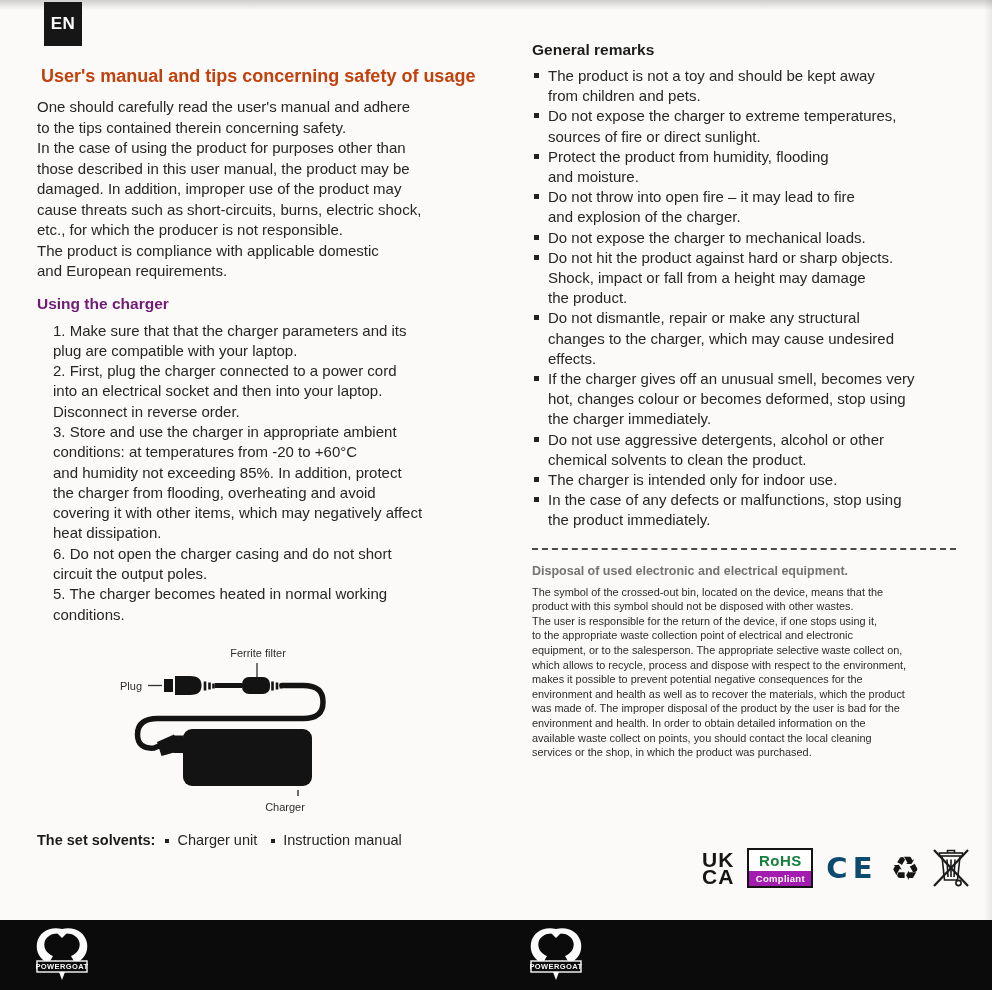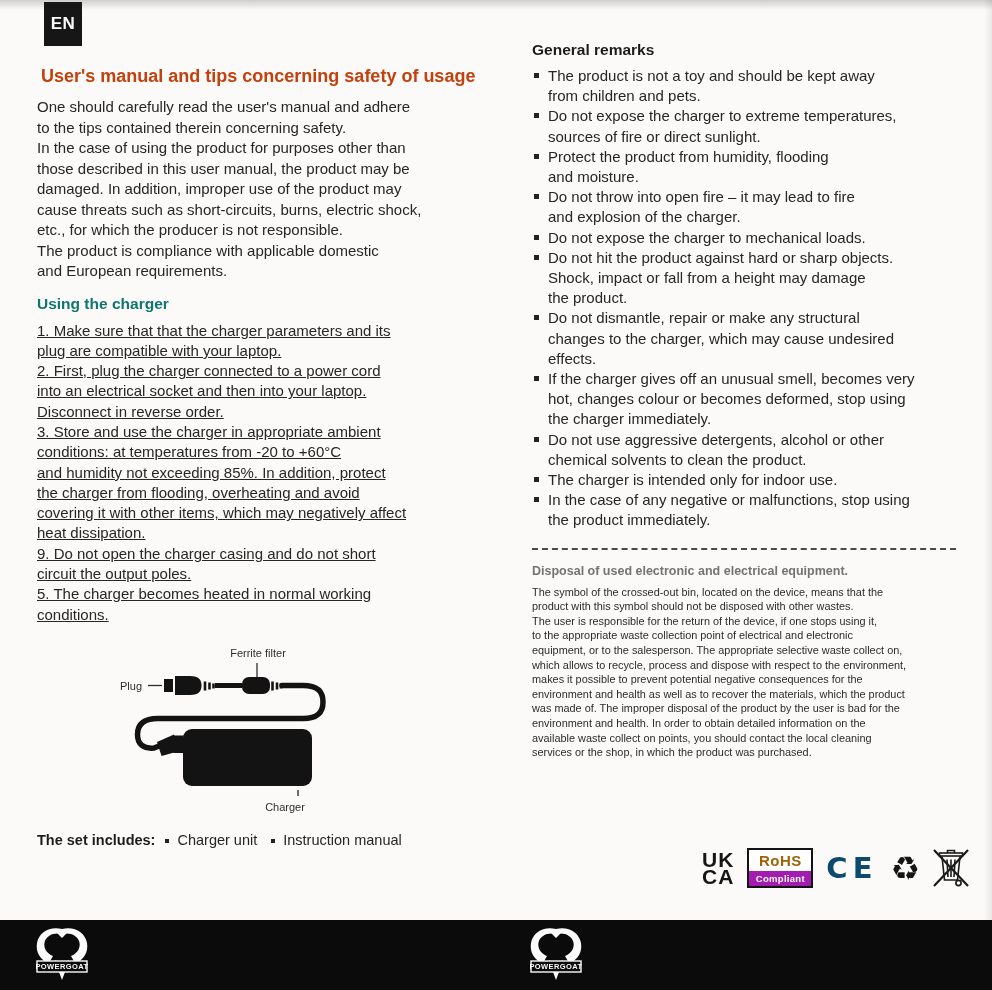--- a/index.html
+++ b/index.html
@@ -18,26 +18,26 @@
   .en-badge{
     position:absolute;left:44px;top:2px;width:38px;height:44px;
     background:#161616;color:#fdfdfd;font-weight:bold;font-size:17px;
     display:flex;align-items:center;justify-content:center;letter-spacing:.5px;
   }
 
   .col-left{position:absolute;left:37px;top:62px;width:470px;}
   .col-right{position:absolute;left:532px;top:40px;width:434px;}
 
   .h1{font-size:18px;font-weight:700;color:#c2410c;line-height:21px;margin:4px;}
-  .h2{font-size:15.5px;font-weight:700;color:#0f766e;line-height:21px;margin:0;}
+  .h2{font-size:15.5px;font-weight:700;color:#701a75;line-height:21px;margin:0;}
   .h2.using{margin-top:11px;}
   .h2.desc{margin-top:10px;}
   .pre{white-space:pre-line;}
   .para{font-size:15px;line-height:20.5px;margin:10px 0 0;}
-  .steps{font-size:15px;line-height:20.3px;margin:7px 0 0;text-decoration:underline;}
+  .steps{font-size:15px;line-height:20.3px;margin:7px 16px 0;}
 
   .diagram{position:relative;margin:14px 0 0 43px;width:380px;height:185px;}
   .diagram svg{display:block;}
 
   .set-includes{margin-top:8px;font-size:14.5px;display:flex;align-items:center;}
   .set-includes .lbl{font-weight:700;color:#1c1c1c;margin-right:10px;}
   .sqm{width:4px;height:4px;background:#222;display:inline-block;margin:2px 8px 0 0;flex:none;}
   .set-includes .item{margin-right:14px;}
 
   .rem-head{font-size:15.5px;font-weight:700;color:#1c1c1c;line-height:20px;margin:0;}
@@ -45,21 +45,21 @@
   ul.remarks li{display:flex;}
   .sq{width:5px;height:5px;background:#222;margin:7px 9px 0 2px;flex:none;}
 
   .dashed-sep{margin-top:17px;border-top:2px dashed #4a4a4a;height:0;width:424px;}
   .disp-head{font-size:12.5px;font-weight:700;color:#737373;line-height:15px;margin:14px 0 0;}
   .disp-body{font-size:10.9px;line-height:14.6px;margin:6px 0 0;color:#2b2b2b;}
 
   .cert-row{position:absolute;left:702px;top:846px;display:flex;align-items:center;gap:13px;}
   .ukca{font-weight:700;font-size:21px;line-height:17.5px;color:#151515;letter-spacing:1px;text-align:center;}
   .rohs{width:62px;border:2px solid #131313;background:#fff;text-align:center;}
-  .rohs .top{font-size:15px;font-weight:800;color:#a16207;line-height:21px;letter-spacing:.5px;}
+  .rohs .top{font-size:15px;font-weight:800;color:#15803d;line-height:21px;letter-spacing:.5px;}
   .rohs .bot{background:#a21caf;color:#fdfdfd;font-size:9.5px;font-weight:700;line-height:15px;letter-spacing:.3px;}
   .ce{font-size:29px;font-weight:600;color:#0c4a6e;letter-spacing:5px;font-family:"DejaVu Sans", sans-serif;}
   .recycle{font-size:33px;line-height:1;color:#151515;font-family:"DejaVu Sans", sans-serif;}
 
   .footer-bar{position:absolute;left:0;bottom:0;width:992px;height:70px;background:#0b0b0b;}
   .logo{position:absolute;top:5px;}
   .logo.l1{left:30px;}
   .logo.l2{left:524px;}
 </style>
 </head>
@@ -87,21 +87,21 @@
 plug are compatible with your laptop.</div>
   <div class="steps pre" style="margin-top:0">2. First, plug the charger connected to a power cord
 into an electrical socket and then into your laptop.
 Disconnect in reverse order.</div>
   <div class="steps pre" style="margin-top:0">3. Store and use the charger in appropriate ambient
 conditions: at temperatures from -20 to +60°C
 and humidity not exceeding 85%. In addition, protect
 the charger from flooding, overheating and avoid
 covering it with other items, which may negatively affect
 heat dissipation.</div>
-  <div class="steps pre" style="margin-top:0">9. Do not open the charger casing and do not short
+  <div class="steps pre" style="margin-top:0">6. Do not open the charger casing and do not short
 circuit the output poles.</div>
   <div class="steps pre" style="margin-top:0">5. The charger becomes heated in normal working
 conditions.</div>
 
 
   <div class="diagram">
     <svg width="380" height="185" viewBox="0 0 380 185">
 
       <text x="178" y="18" font-size="11" fill="#2e2e2e" text-anchor="middle">Ferrite filter</text>
       <line x1="177" y1="24" x2="177" y2="38" stroke="#2e2e2e" stroke-width="1.3"></line>
@@ -131,21 +131,21 @@
       <rect x="93.5" y="96.5" width="10" height="17.5" fill="#131313"></rect>
 
       <rect x="103" y="90" width="129" height="57" rx="9" fill="#131313"></rect>
 
       <line x1="218" y1="151" x2="218" y2="157" stroke="#2e2e2e" stroke-width="1.4"></line>
       <text x="205" y="172" font-size="11" fill="#2e2e2e" text-anchor="middle">Charger</text>
     </svg>
   </div>
 
   <div class="set-includes">
-    <span class="lbl">The set includes:</span>
+    <span class="lbl">The set solvents:</span>
     <span class="sqm"></span>
     <span class="item">Charger unit</span>
     <span class="sqm"></span>
     <span class="item">Instruction manual</span>
   </div>
 </div>
 
 <div class="col-right">
   <h2 class="rem-head">General remarks</h2>
   <ul class="remarks">
@@ -195,21 +195,21 @@
         <span class="sq"></span>
         <span class="pre">Do not use aggressive detergents, alcohol or other
 chemical solvents to clean the product.</span>
       </li>
     <li>
         <span class="sq"></span>
         <span class="pre">The charger is intended only for indoor use.</span>
       </li>
     <li>
         <span class="sq"></span>
-        <span class="pre">In the case of any negative or malfunctions, stop using
+        <span class="pre">In the case of any defects or malfunctions, stop using
 the product immediately.</span>
       </li>
   </ul>
 
   <div class="dashed-sep"></div>
 
   <h3 class="disp-head">Disposal of used electronic and electrical equipment.</h3>
   <p class="disp-body pre">The symbol of the crossed-out bin, located on the device, means that the
 product with this symbol should not be disposed with other wastes.
 The user is responsible for the return of the device, if one stops using it,

